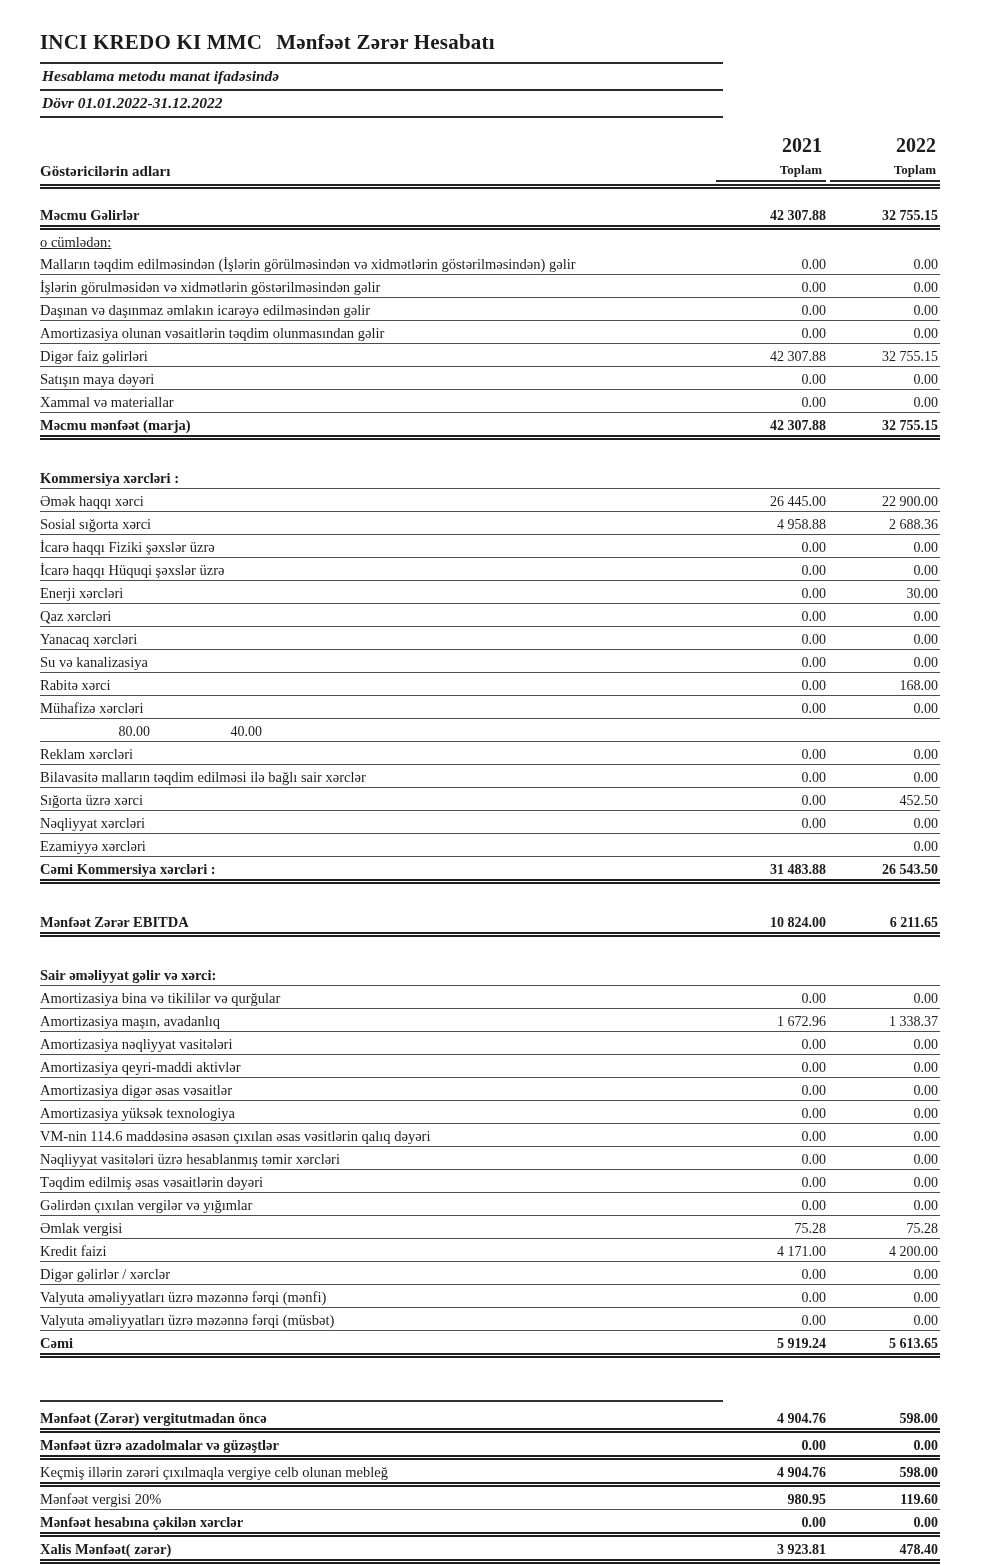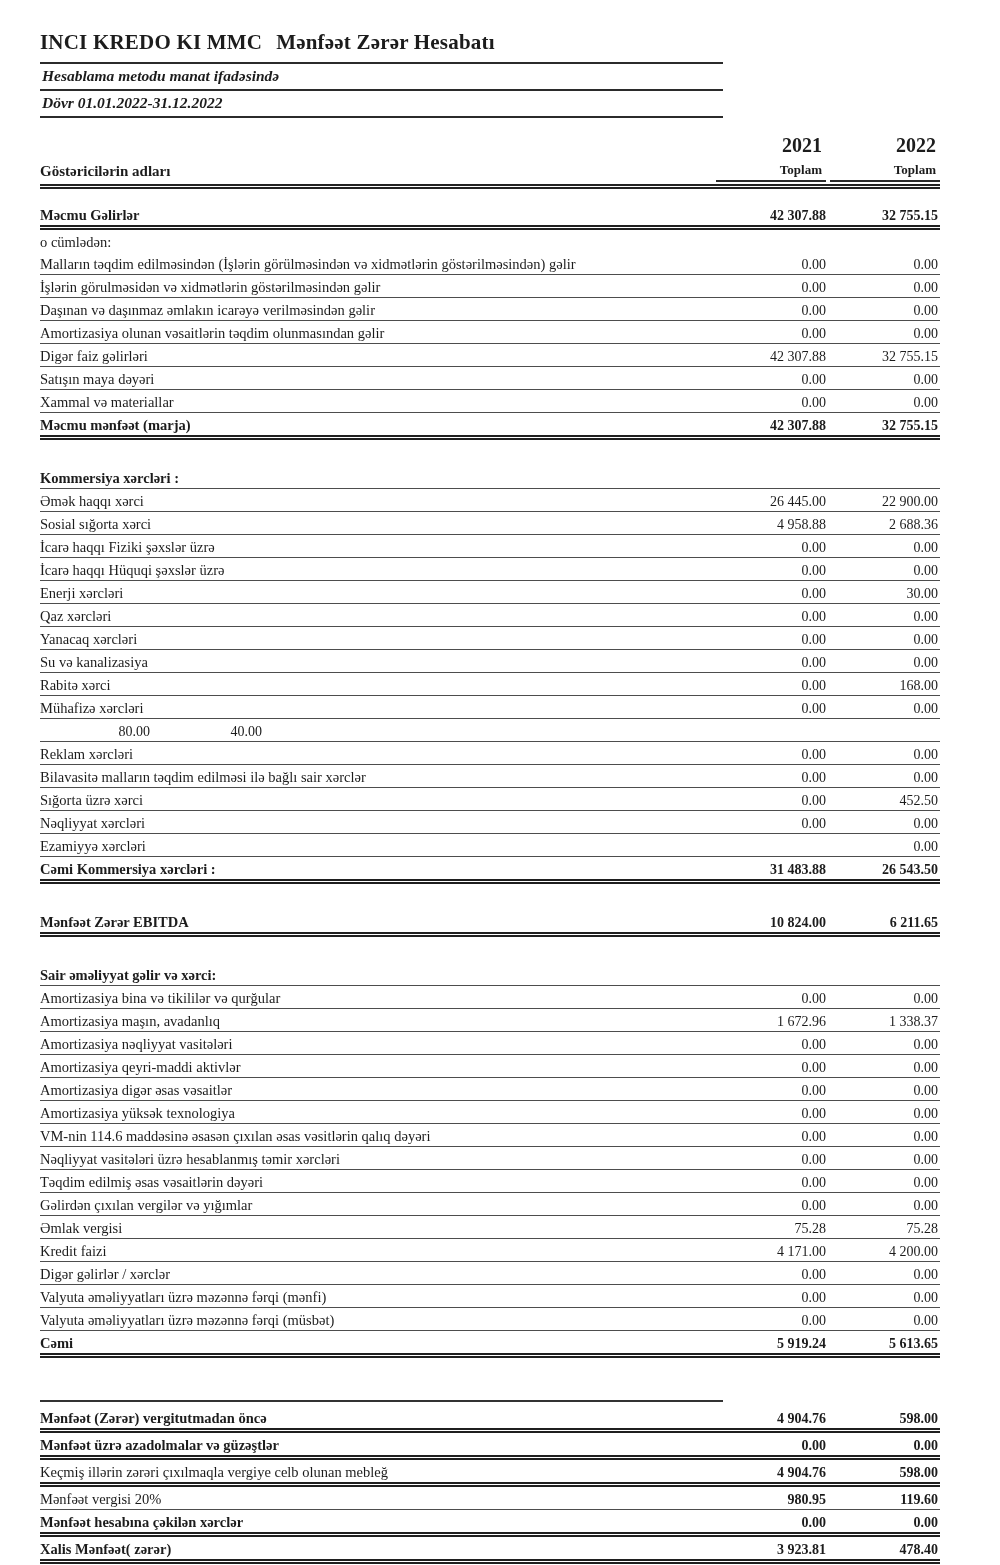--- a/index.html
+++ b/index.html
@@ -39,21 +39,21 @@
 
   
   .tbl { margin-top:14px; }
   .trow {
     display:flex; align-items:flex-end;
     border-bottom:1px solid #4d4d4d;
     padding:3px 0 1px 0; min-height:18px;
   }
   .trow .lbl { flex:1; padding-right:8px; }
   .trow .val { width:110px; text-align:right; font-size:14px; padding-right:2px; }
-  .trow.plain { border-bottom:none; }
+  .trow.plain { border-bottom:none;text-decoration:underline; }
   .trow.section { font-weight:bold; }
   .trow.total { border-bottom:5px double #1f1f1f; font-weight:bold; }
   .trow.lbl-normal .lbl { font-weight:normal; }
   .trow.vals-bold .val { font-weight:bold; }
   .spacer { width:100%; }
   .partial-line { width:683px; border-top:2px solid #333; height:4px; }
 </style>
 </head>
 <body>
 
@@ -92,21 +92,21 @@
         <span class="lbl">Malların təqdim edilməsindən (İşlərin görülməsindən və xidmətlərin göstərilməsindən) gəlir</span>
         <span class="val">0.00</span>
         <span class="val">0.00</span>
       </div>
       <div class="trow row">
         <span class="lbl">İşlərin görulməsidən və xidmətlərin göstərilməsindən gəlir</span>
         <span class="val">0.00</span>
         <span class="val">0.00</span>
       </div>
       <div class="trow row">
-        <span class="lbl">Daşınan və daşınmaz əmlakın icarəyə verilməsindən gəlir</span>
+        <span class="lbl">Daşınan və daşınmaz əmlakın icarəyə edilməsindən gəlir</span>
         <span class="val">0.00</span>
         <span class="val">0.00</span>
       </div>
       <div class="trow row">
         <span class="lbl">Amortizasiya olunan vəsaitlərin təqdim olunmasından gəlir</span>
         <span class="val">0.00</span>
         <span class="val">0.00</span>
       </div>
       <div class="trow row">
         <span class="lbl">Digər faiz gəlirləri</span>

